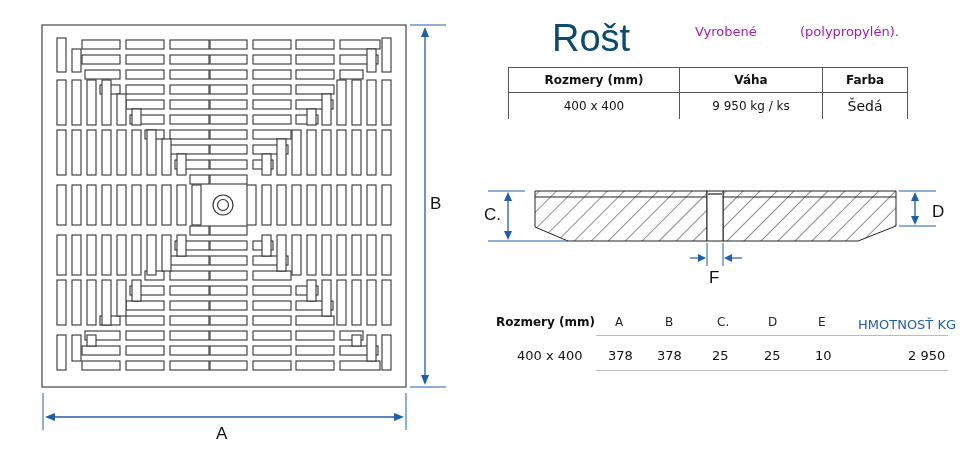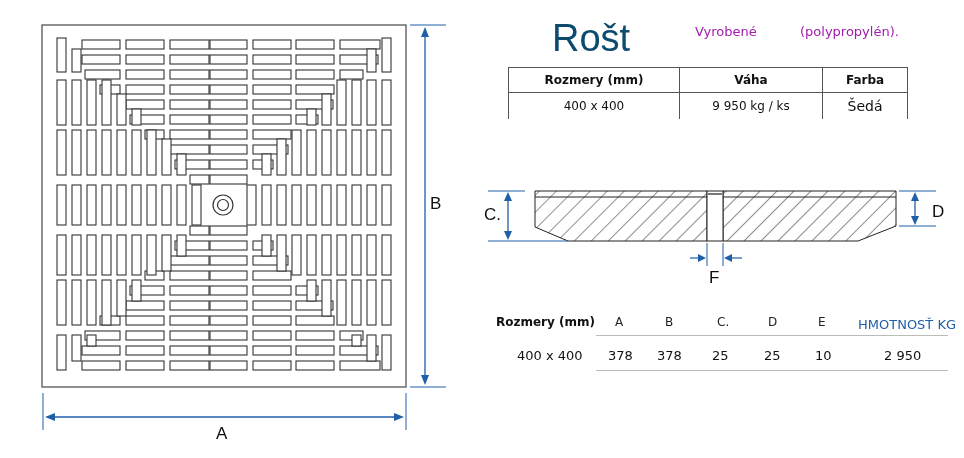--- a/index.html
+++ b/index.html
@@ -312,14 +312,14 @@
 <div class="abs dims-head" style="left:768px">D</div>
 <div class="abs dims-head" style="left:818px">E</div>
 <div class="abs dims-head blue" style="left:858px;top:317px">HMOTNOSŤ KG</div>
 <div class="rule" style="top:335px"></div>
 <div class="abs dims-val" style="left:517px">400 x 400</div>
 <div class="abs dims-val" style="left:608px">378</div>
 <div class="abs dims-val" style="left:657px">378</div>
 <div class="abs dims-val" style="left:712px">25</div>
 <div class="abs dims-val" style="left:764px">25</div>
 <div class="abs dims-val" style="left:815px">10</div>
-<div class="abs dims-val" style="left:884px">2 950</div>
+<div class="abs dims-val" style="left:908px">2 950</div>
 <div class="rule" style="top:370px"></div>
 
 </body></html>

